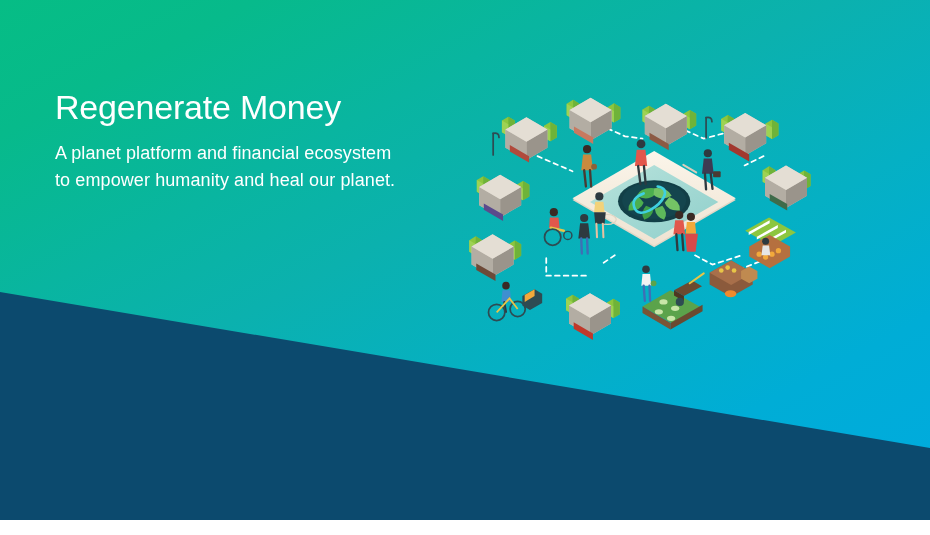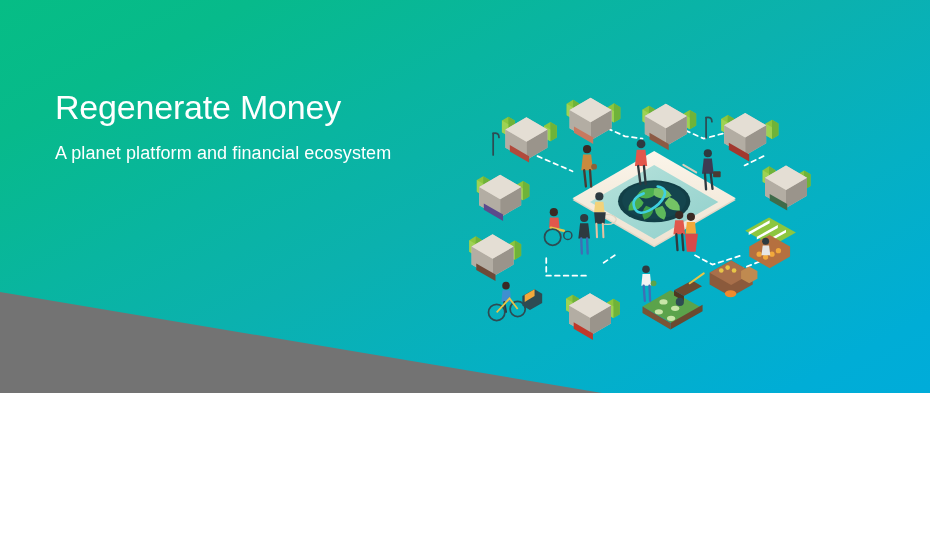--- a/index.html
+++ b/index.html
@@ -1,19 +1,19 @@
 <!DOCTYPE html>
 <html><head>
 <meta charset="utf-8">
 <style>
   * { margin:0; padding:0; box-sizing:border-box; }
   html,body { width:930px; height:535px; overflow:hidden; background:#ffffff;
               font-family:"Liberation Sans", sans-serif; }
 
-  #stage { position:relative; width:930px; height:393px; background:#737373; overflow:hidden; }
+  #stage { position:relative; width:930px; height:520px; background:#0c4a6e; overflow:hidden; }
 
   
   #hero {
     position:absolute; left:0; top:0; width:930px; height:470px;
     background:
       linear-gradient(152deg,
         #06BD85 0%,
         #07BA8B 14%,
         #09B5A0 32%,
         #0BB1AE 46%,
@@ -44,20 +44,21 @@
 <body>
 
 <div id="stage">
 
   <div id="hero"></div>
 
   <div id="copy">
     <div id="headline">Regenerate Money</div>
     <div id="subheadline">
       <span class="ln">A planet platform and financial ecosystem</span>
+      <span class="ln">to empower humanity and heal our planet.</span>
     </div>
   </div>
 
   <div id="illo">
     <svg viewBox="0 0 1440 990" preserveAspectRatio="xMidYMid meet">
       <defs>
         <linearGradient id="scr" x1="0" y1="0" x2="1" y2="1">
           <stop offset="0" stop-color="#B9E3DC"></stop>
             <stop offset="1" stop-color="#8FCFCB"></stop>
         </linearGradient>

